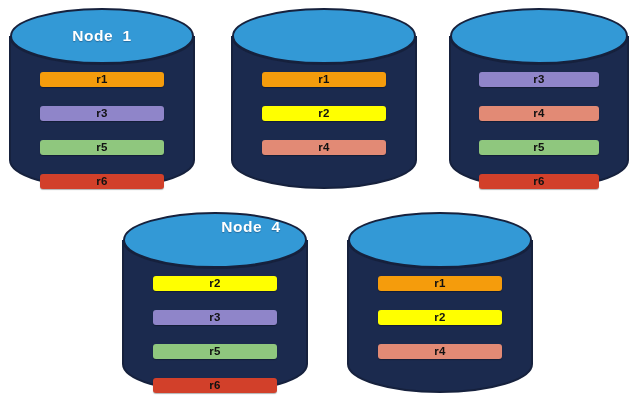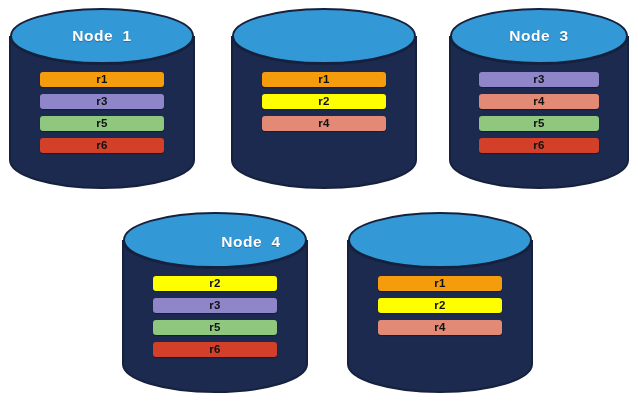--- a/index.html
+++ b/index.html
@@ -48,21 +48,21 @@
   .replica-stack {
     position: absolute;
     left: 0;
     width: 100%;
     display: flex;
     flex-direction: column;
   }
   .replica {
     position: relative;
     height: 15px;
-    margin-bottom: 7px;
+    margin-bottom: 19px;
     border-radius: 3px;
     display: flex;
     align-items: center;
     justify-content: center;
     box-shadow: 0 1px 1px rgba(0,0,0,0.30);
   }
   .replica:last-child {
     margin-bottom: 0;
   }
   .replica-label {
@@ -113,42 +113,41 @@
         <div class="replica" style="background: rgb(226, 138, 117);">
           <span class="replica-label" style="color: rgb(17, 17, 17);">r4</span>
         </div>
       </div>
     </div>
     <div class="node" style="left: 450px; top: 8px; width: 178px; height: 180px;">
       <svg class="node-svg" width="178" height="180" viewBox="0 0 178 180">
         <path d="M 0 28 L 0 152 A 89 28 0 0 0 178 152 L 178 28 A 89 28 0 0 1 0 28 Z" fill="#1b2a4e" stroke="#16213d" stroke-width="2"></path>
         <ellipse cx="89" cy="28" rx="88" ry="27" fill="#3399d6" stroke="#16213d" stroke-width="2"></ellipse>
       </svg>
-      <div class="node-title" style="top: 19px;">Node  3</div>
       <div class="replica-stack" style="top: 64px; padding-left: 29px; padding-right: 29px; box-sizing: border-box;">
         <div class="replica" style="background: rgb(143, 133, 201);">
           <span class="replica-label" style="color: rgb(17, 17, 17);">r3</span>
         </div>
         <div class="replica" style="background: rgb(226, 138, 117);">
           <span class="replica-label" style="color: rgb(17, 17, 17);">r4</span>
         </div>
         <div class="replica" style="background: rgb(143, 199, 126);">
           <span class="replica-label" style="color: rgb(17, 17, 17);">r5</span>
         </div>
         <div class="replica" style="background: rgb(210, 64, 42);">
           <span class="replica-label" style="color: rgb(17, 17, 17);">r6</span>
         </div>
       </div>
     </div>
     <div class="node" style="left: 123px; top: 212px; width: 184px; height: 180px;">
       <svg class="node-svg" width="184" height="180" viewBox="0 0 184 180">
         <path d="M 0 28 L 0 152 A 92 28 0 0 0 184 152 L 184 28 A 92 28 0 0 1 0 28 Z" fill="#1b2a4e" stroke="#16213d" stroke-width="2"></path>
         <ellipse cx="92" cy="28" rx="91" ry="27" fill="#3399d6" stroke="#16213d" stroke-width="2"></ellipse>
       </svg>
-      <div class="node-title" style="top: 21px; padding-left: 36px;">Node  4</div>
+      <div class="node-title" style="top: 6px; padding-left: 36px;">Node  4</div>
       <div class="replica-stack" style="top: 64px; padding-left: 30px; padding-right: 30px; box-sizing: border-box;">
         <div class="replica" style="background: rgb(255, 255, 0);">
           <span class="replica-label" style="color: rgb(17, 17, 17);">r2</span>
         </div>
         <div class="replica" style="background: rgb(143, 133, 201);">
           <span class="replica-label" style="color: rgb(17, 17, 17);">r3</span>
         </div>
         <div class="replica" style="background: rgb(143, 199, 126);">
           <span class="replica-label" style="color: rgb(17, 17, 17);">r5</span>
         </div>

